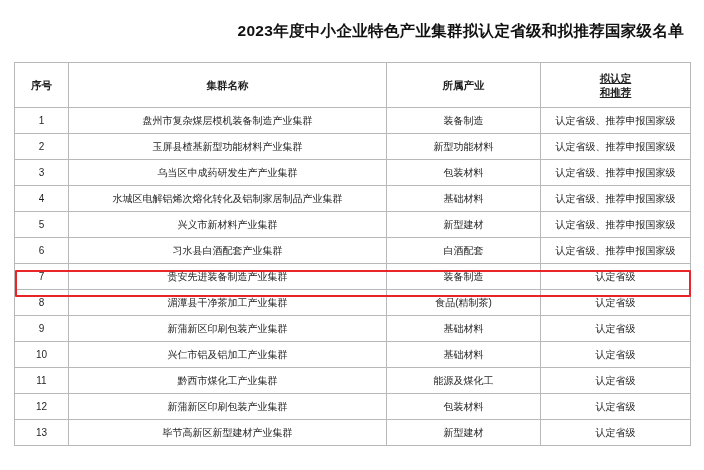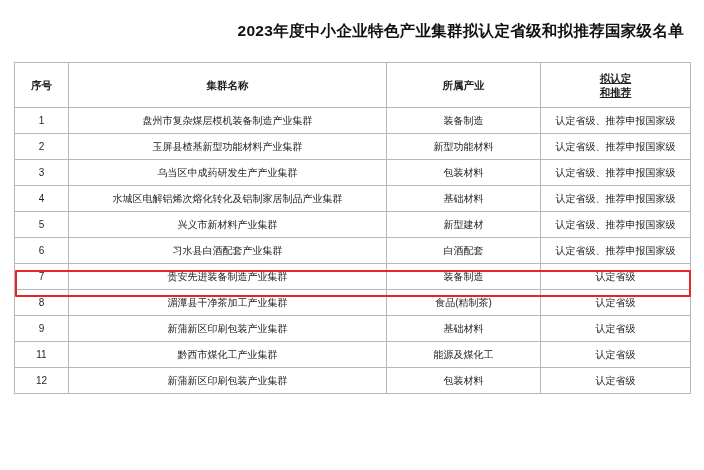--- a/index.html
+++ b/index.html
@@ -158,28 +158,40 @@
           <td>食品(精制茶)</td>
           <td>认定省级</td>
         </tr>
         <tr>
           <td>9</td>
           <td>新蒲新区印刷包装产业集群</td>
           <td>基础材料</td>
           <td>认定省级</td>
         </tr>
         <tr>
+          <td>10</td>
+          <td>兴仁市铝及铝加工产业集群</td>
+          <td>基础材料</td>
+          <td>认定省级</td>
+        </tr>
+        <tr>
           <td>11</td>
           <td>黔西市煤化工产业集群</td>
           <td>能源及煤化工</td>
           <td>认定省级</td>
         </tr>
         <tr>
           <td>12</td>
           <td>新蒲新区印刷包装产业集群</td>
           <td>包装材料</td>
           <td>认定省级</td>
         </tr>
+        <tr>
+          <td>13</td>
+          <td>毕节高新区新型建材产业集群</td>
+          <td>新型建材</td>
+          <td>认定省级</td>
+        </tr>
       </tbody>
     </table>
   </div>
 
 </div>
 
 </body></html>

